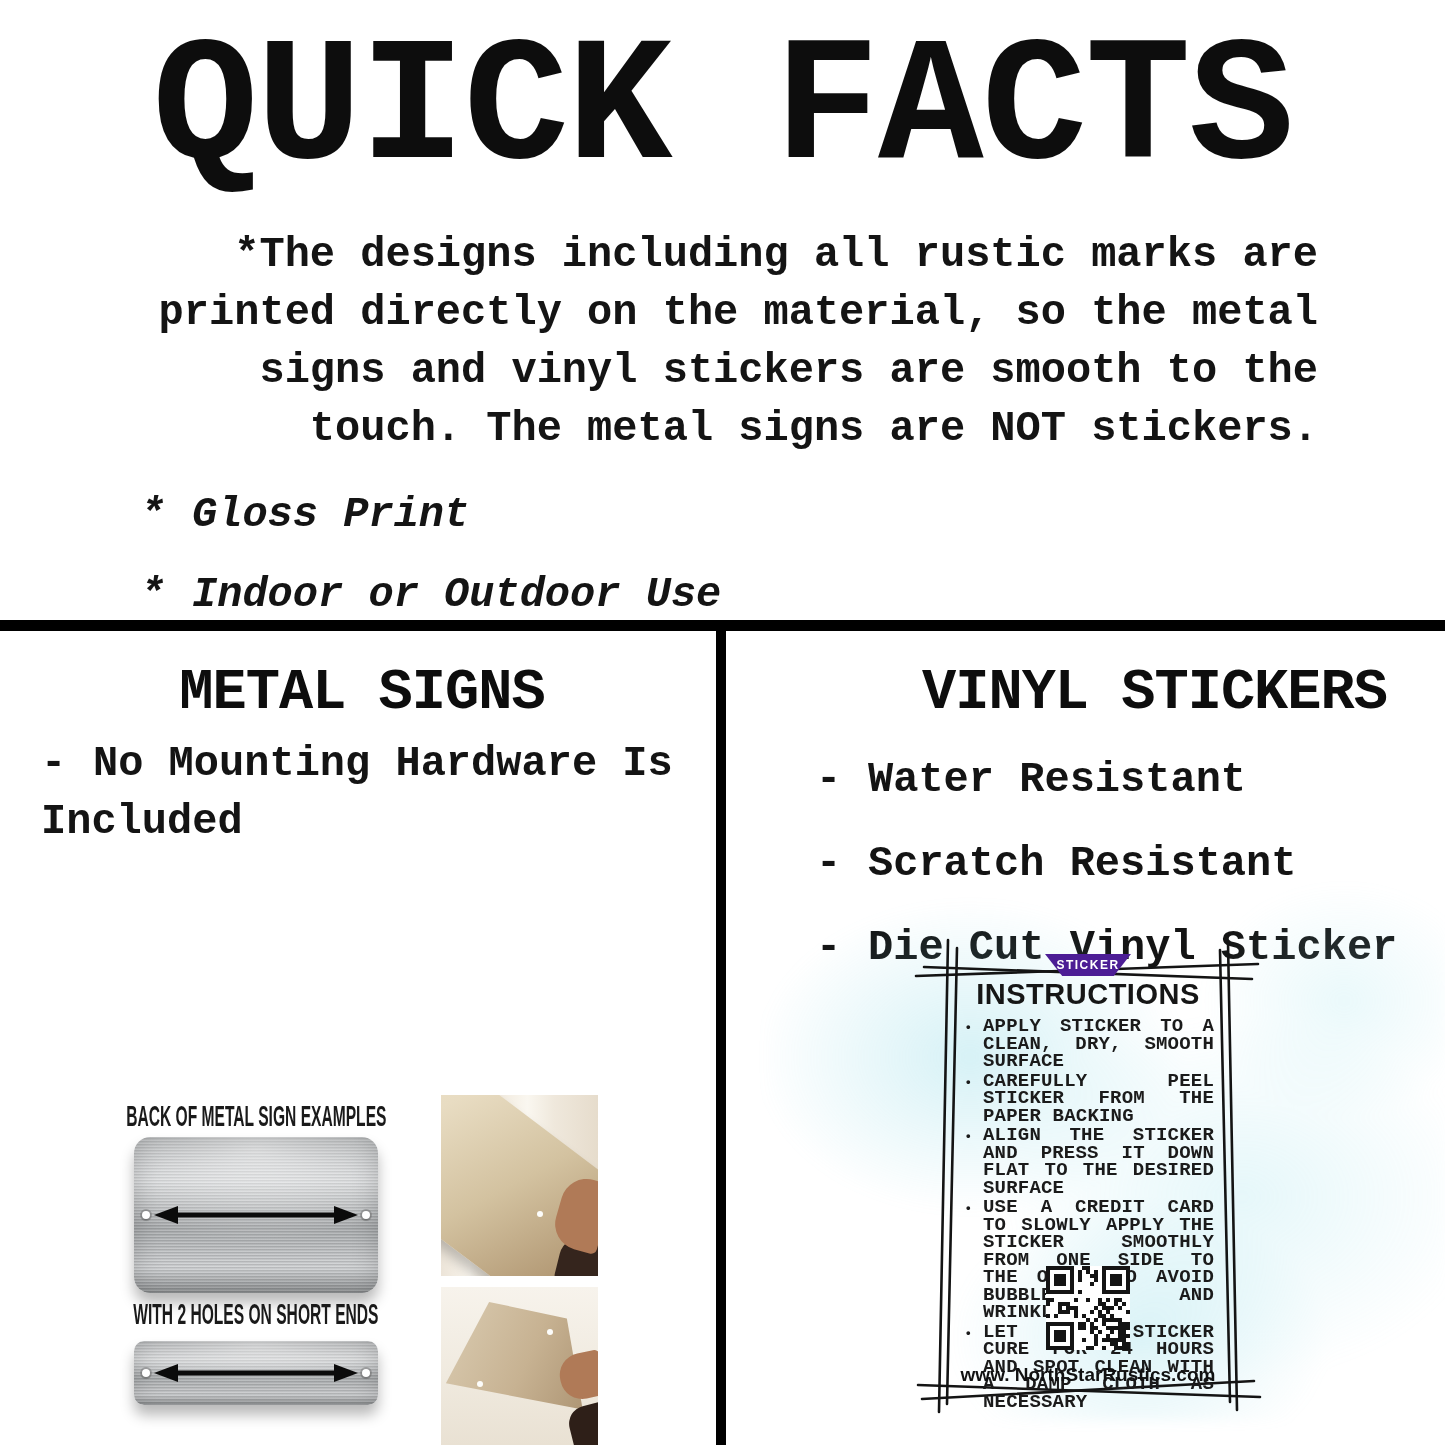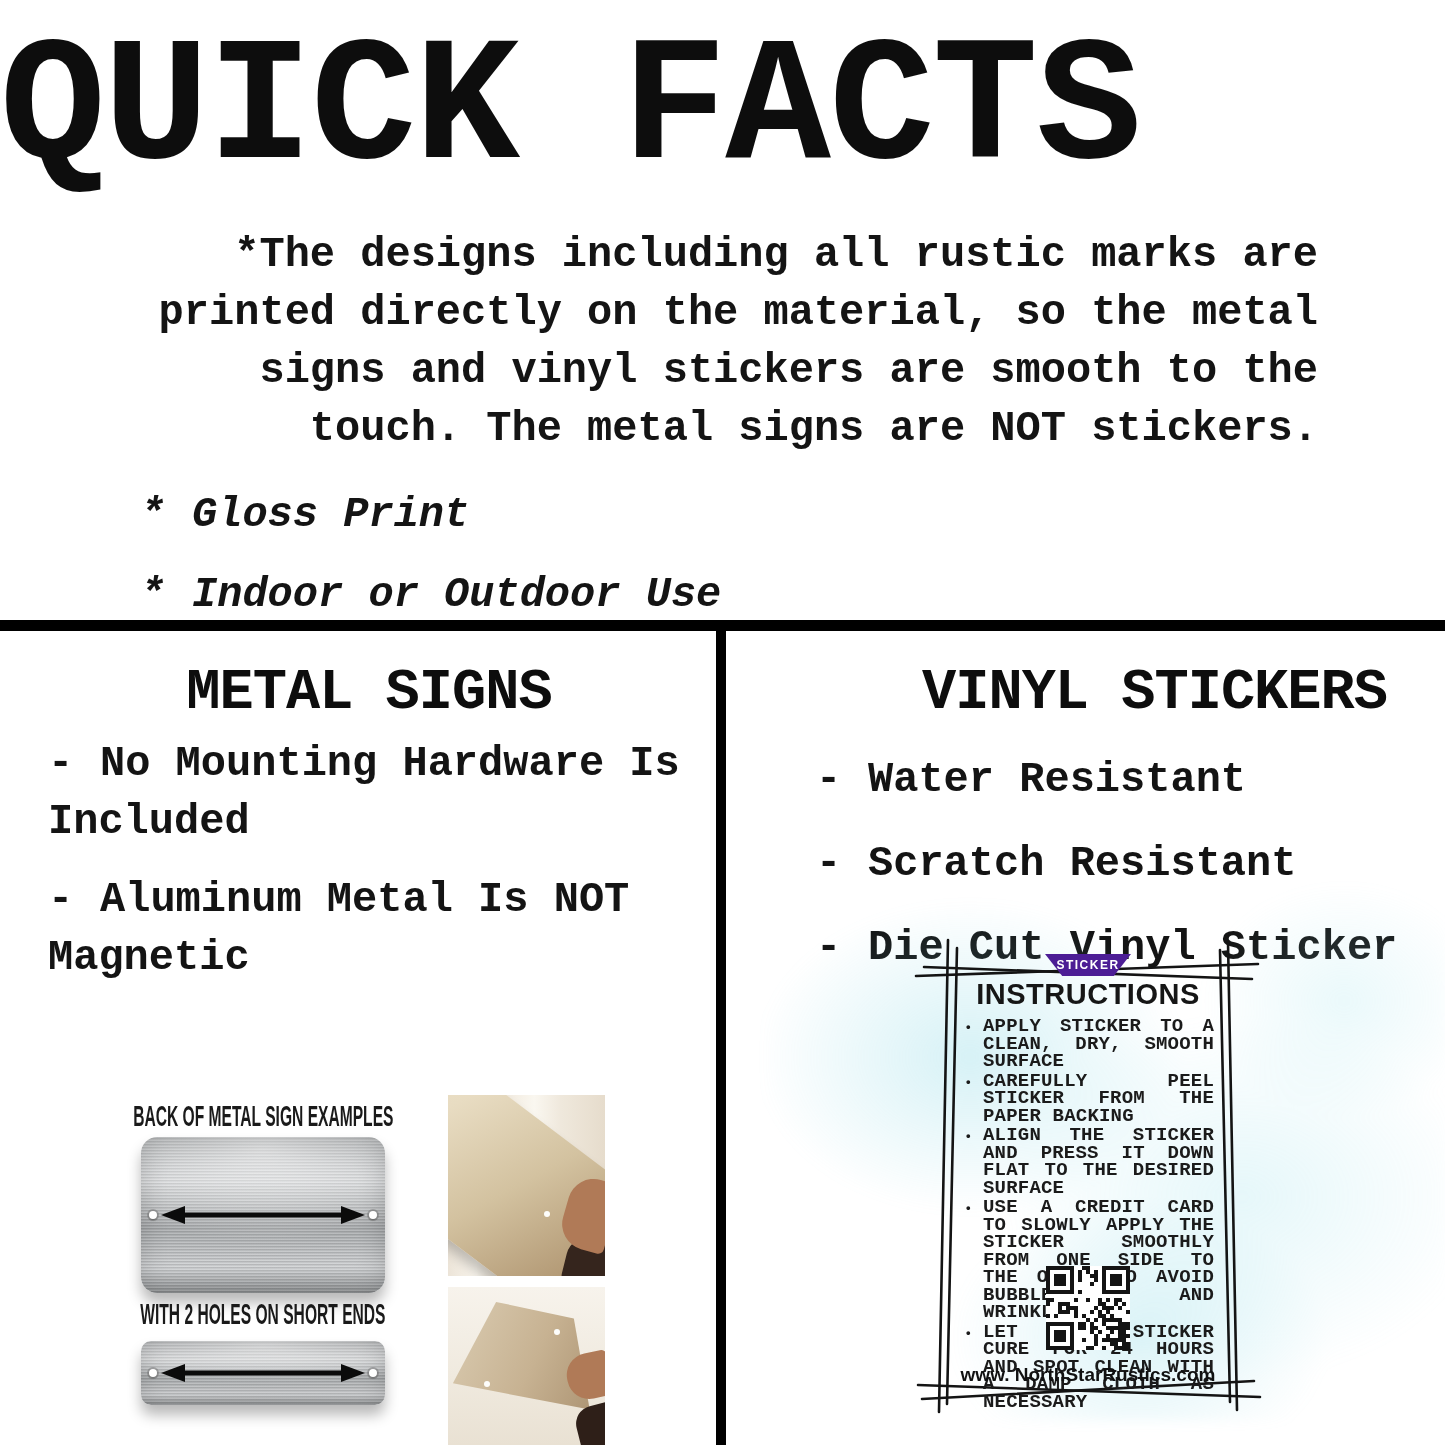--- a/index.html
+++ b/index.html
@@ -1,34 +1,34 @@
 <!DOCTYPE html>
 <html><head>
 <meta charset="utf-8">
 <style>
   html,body{margin:0;padding:0;background:#ffffff;}
   .page{position:relative;width:1445px;height:1445px;background:#ffffff;overflow:hidden;
         font-family:"Liberation Mono",monospace;color:#141414;}
 
   
-  .title{position:absolute;top:18px;left:0;width:100%;margin:0;
+  .title{position:absolute;top:18px;left:0;width:100%;text-align:center;margin:0;
          font-size:176px;font-weight:700;letter-spacing:-2px;line-height:1.05;color:#0d0d0d;}
   .intro{position:absolute;left:140px;top:226px;width:1178px;margin:0;
          font-size:42px;line-height:58px;font-weight:700;text-align:right;}
   .star{display:inline-block;width:52px;}
   .facts{position:absolute;left:140px;top:486px;width:1100px;font-style:italic;}
   .fact{margin:0 0 22px 0;font-size:42px;line-height:58px;font-weight:700;}
 
   .h-divider{position:absolute;left:0;top:620px;width:100%;height:11px;background:#000;}
 
   
   .bottom{position:absolute;left:0;top:631px;width:1445px;height:814px;}
   .v-divider{position:absolute;left:716px;top:0;width:10px;height:100%;background:#000;}
   .col{position:absolute;top:0;height:100%;}
-  .col-left{left:11px;width:716px;}
+  .col-left{left:4px;width:716px;}
   .col-right{left:726px;width:857px;}
   .col h2{position:absolute;top:30px;left:0;width:100%;margin:0;text-align:center;
           font-size:57px;font-weight:700;letter-spacing:-1px;color:#0d0d0d;}
   .col-list{position:absolute;}
   .col-left .col-list{left:37px;top:104px;width:662px;}
   .col-right .col-list{left:78px;top:120px;width:620px;}
   .li{font-size:42px;line-height:58px;font-weight:700;}
   .col-left .li{margin-bottom:20px;}
   .col-right .li{margin-bottom:26px;margin-left:12px;}
   .dash{display:inline-block;width:52px;}
@@ -123,21 +123,20 @@
 
   <div class="h-divider"></div>
 
   <div class="bottom">
 
     <div class="col col-left">
       <h2>METAL SIGNS</h2>
 
       <div class="col-list">
           <div class="li"><span class="dash">-</span><span>No Mounting Hardware Is Included</span></div>
-          <div class="li"><span class="dash">-</span><span>Aluminum Metal Is NOT Magnetic</span></div>
         </div>
 
       <div class="figure fig1">
         <div class="caption">
             <span>BACK OF METAL SIGN EXAMPLES</span>
           </div>
         <div class="metal-sign">
           <span class="hole hole-left"></span>
           <span class="hole hole-right"></span>
           <svg class="arrow" viewBox="0 0 204 24" preserveAspectRatio="none">

